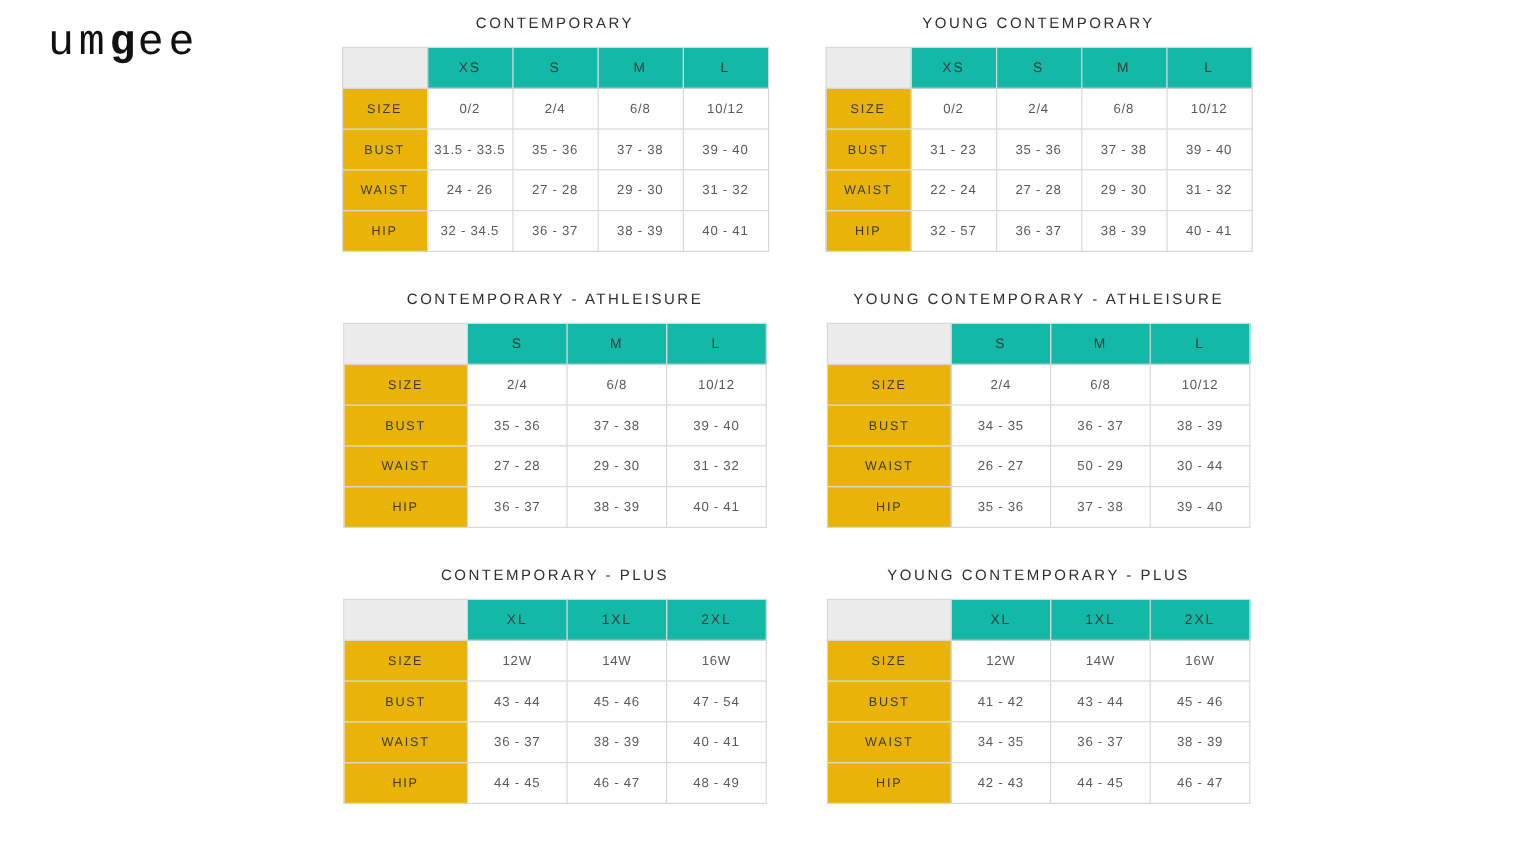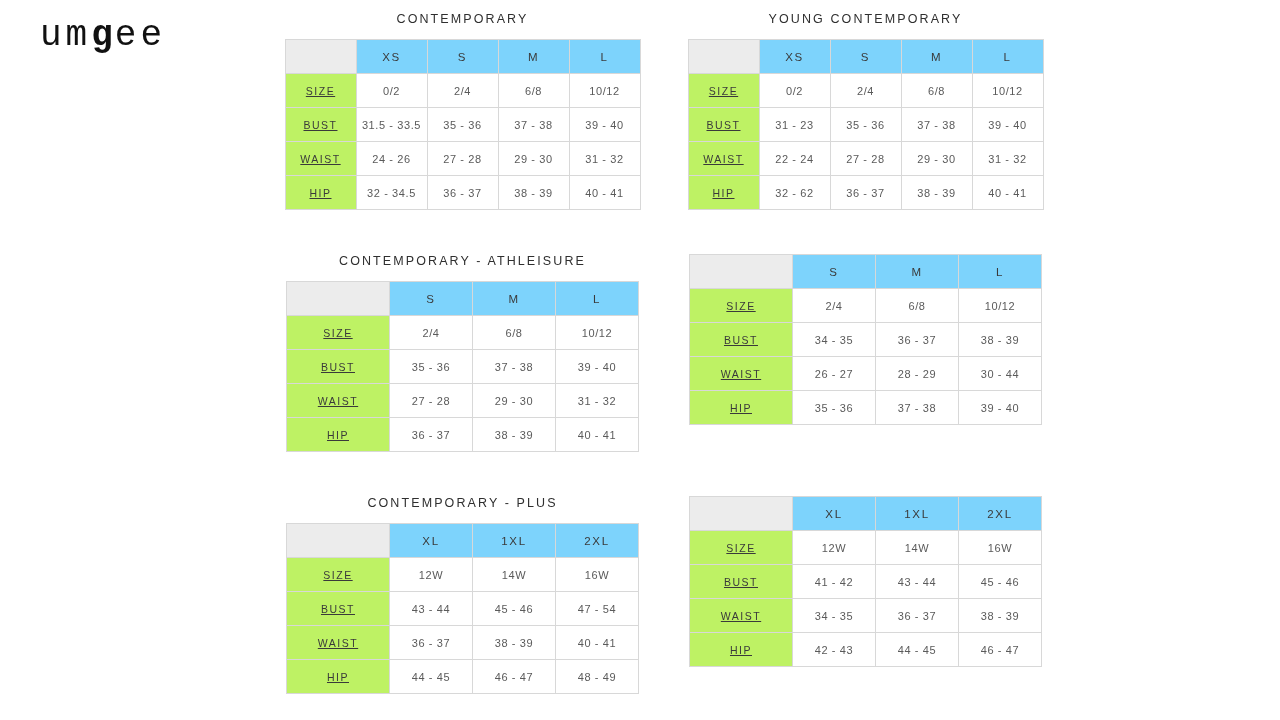--- a/index.html
+++ b/index.html
@@ -42,21 +42,21 @@
     left: 284px;
     top: 12px;
     width: 760px;
   }
   .row {
     display: flex;
     gap: 46px;
   }
   .block {
     width: 391px;
-    margin-bottom: 18px;
+    margin-bottom: 6px;
   }
   .block-title {
     text-align: center;
     font-size: 12.5px;
     letter-spacing: 2.1px;
     color: #2f2f2f;
     font-weight: 400;
     margin: 0 0 13px 0;
     white-space: nowrap;
   }
@@ -68,34 +68,33 @@
   table.size-table td,
   table.size-table th {
     border: 1px solid #d8d8d8;
     height: 33px;
     text-align: center;
     vertical-align: middle;
     font-weight: 400;
     padding: 0;
   }
   table.size-table thead th {
-    background: #7dd3fc;
+    background: #14b8a6;
     font-size: 11.5px;
     letter-spacing: 1.6px;
     color: #3a3a3a;
   }
   table.size-table thead th.corner {
     background: #ececec;
   }
   table.size-table tbody th.rowlabel {
     font-size: 10.5px;
     letter-spacing: 1.5px;
     color: #3a3a3a;
-    background: #bef264;
-    text-decoration: underline;
+    background: #eab308;
   }
   table.size-table tbody td {
     font-size: 11px;
     letter-spacing: 0.6px;
     color: #5a5a5a;
   }
   
   .t-5col th.rowlabel, .t-5col td.corner { width: 70px; }
   .t-5col td, .t-5col th { width: 70px; }
   .t-4col th.rowlabel { width: 102px; }
@@ -185,21 +184,21 @@
             </tr>
             <tr>
               <th class="rowlabel">WAIST</th>
               <td>22 - 24</td>
               <td>27 - 28</td>
               <td>29 - 30</td>
               <td>31 - 32</td>
             </tr>
             <tr>
               <th class="rowlabel">HIP</th>
-              <td>32 - 62</td>
+              <td>32 - 57</td>
               <td>36 - 37</td>
               <td>38 - 39</td>
               <td>40 - 41</td>
             </tr>
           </tbody>
         </table>
       </div>
     </div>
 
     <div class="row" style="margin-top:26px;">
@@ -237,20 +236,21 @@
               <th class="rowlabel">HIP</th>
               <td>36 - 37</td>
               <td>38 - 39</td>
               <td>40 - 41</td>
             </tr>
           </tbody>
         </table>
       </div>
 
       <div class="block">
+        <div class="block-title">YOUNG CONTEMPORARY - ATHLEISURE</div>
         <table class="size-table t-4col">
           <thead>
             <tr>
               <th class="corner"></th>
               <th>S</th>
               <th>M</th>
               <th>L</th>
             </tr>
           </thead>
           <tbody>
@@ -262,21 +262,21 @@
             </tr>
             <tr>
               <th class="rowlabel">BUST</th>
               <td>34 - 35</td>
               <td>36 - 37</td>
               <td>38 - 39</td>
             </tr>
             <tr>
               <th class="rowlabel">WAIST</th>
               <td>26 - 27</td>
-              <td>28 - 29</td>
+              <td>50 - 29</td>
               <td>30 - 44</td>
             </tr>
             <tr>
               <th class="rowlabel">HIP</th>
               <td>35 - 36</td>
               <td>37 - 38</td>
               <td>39 - 40</td>
             </tr>
           </tbody>
         </table>
@@ -318,20 +318,21 @@
               <th class="rowlabel">HIP</th>
               <td>44 - 45</td>
               <td>46 - 47</td>
               <td>48 - 49</td>
             </tr>
           </tbody>
         </table>
       </div>
 
       <div class="block">
+        <div class="block-title">YOUNG CONTEMPORARY - PLUS</div>
         <table class="size-table t-4col">
           <thead>
             <tr>
               <th class="corner"></th>
               <th>XL</th>
               <th>1XL</th>
               <th>2XL</th>
             </tr>
           </thead>
           <tbody>

